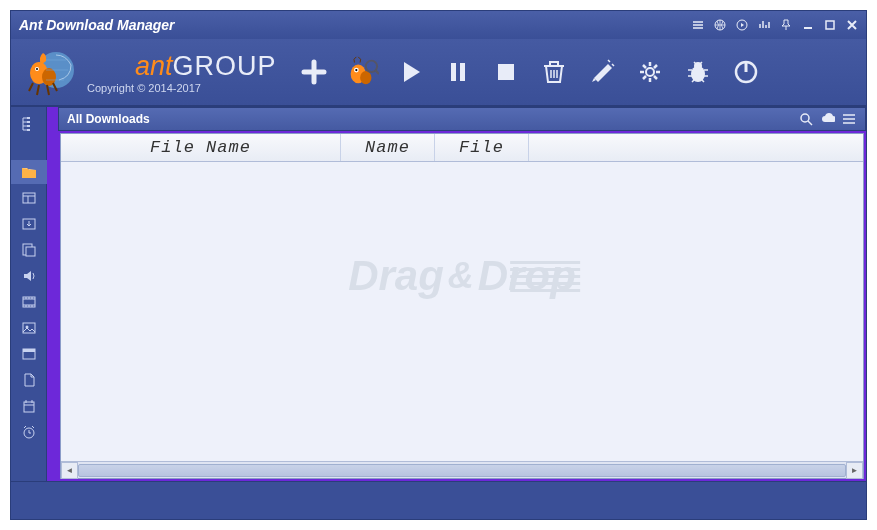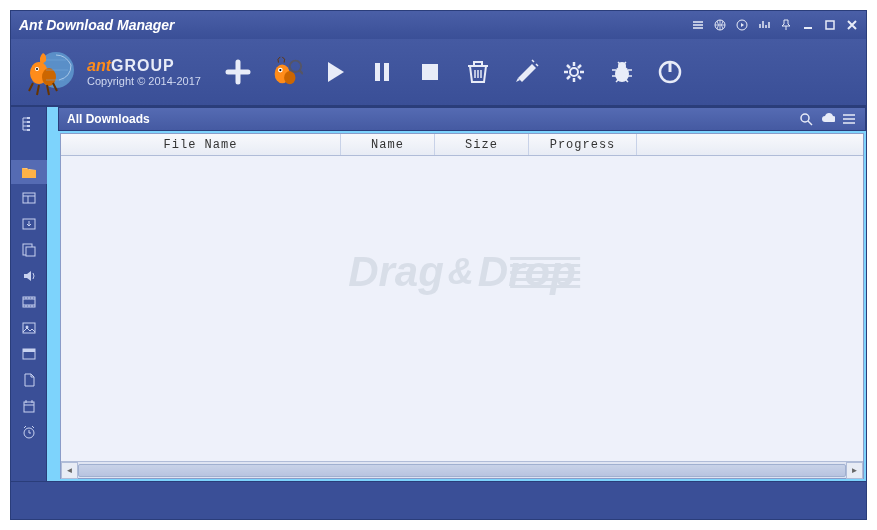--- a/index.html
+++ b/index.html
@@ -1,46 +1,46 @@
 <!DOCTYPE html>
 <html><head>
 <meta charset="utf-8">
 <style>
 * { margin: 0; padding: 0; box-sizing: border-box; font-family: Tahoma, Arial, sans-serif; }
 body { background: #fff; width: 877px; height: 530px; overflow: hidden; }
-.app { width: 857px; height: 510px; margin: 10px; border: 1px solid #2a3d7a; background: #7dd3fc; display: flex; flex-direction: column; }
+.app { width: 857px; height: 510px; margin: 10px; border: 1px solid #2a3d7a; background: #6d28d9; display: flex; flex-direction: column; }
 .titlebar { height: 28px; background: linear-gradient(#4a5fa7,#3a4f97); display: flex; align-items: center; padding: 0 8px; color: #fff; }
 .titlebar .title { font-size: 14px; font-weight: bold; font-style: italic; flex: 1; }
 .titlebar .tbicons { display: flex; gap: 10px; align-items: center; }
 .tbicon { width: 12px; height: 12px; cursor: pointer; color: #e8ecf8; }
 .toolbar { height: 68px; background: linear-gradient(#455aa2,#3a4f97); display: flex; align-items: center; padding: 0 10px; border-bottom: 2px solid #2a3d7a; }
 .logo-area { display: flex; align-items: center; gap: 6px; margin-right: 20px; }
 .ant-logo { width: 60px; height: 55px; }
 .brand { display: flex; flex-direction: column; justify-content: center; }
-.brand-main { font-size: 16px; font-weight: bold; }
+.brand-main { font-size: 27px; font-weight: normal; margin-left: 48px; }
 .brand-main .ant { color: #ff8c1a; font-style: italic; }
 .brand-main .group { color: #e8ecf8; letter-spacing: 1px; font-family: 'Arial Black', sans-serif; }
 .brand-copy { font-size: 11px; color: #d0d8f0; }
 .toolbtns { display: flex; align-items: center; gap: 14px; }
 .tbtn { width: 34px; height: 34px; cursor: pointer; display: flex; align-items: center; justify-content: center; color: #e8ecf8; }
 .tbtn svg { width: 28px; height: 28px; }
 .tbtn.ant-ico svg { width: 36px; height: 36px; }
 .body-area { flex: 1; display: flex; min-height: 0; gap: 11px; }
 .sidebar { width: 36px; background: #3a4f97; display: flex; flex-direction: column; border-right: 1px solid #2a3d7a; padding-top: 5px; gap: 2px; }
 .sb-item { width: 36px; height: 24px; display: flex; align-items: center; justify-content: center; cursor: pointer; color: #c8d2f0; }
 .sb-item.active { background: #556bb3; }
 .sb-item svg { width: 16px; height: 16px; }
 .sb-item.folder svg { fill: #ffb347; }
 .main { flex: 1; display: flex; flex-direction: column; min-height: 0; }
 .cat-header { height: 24px; background: linear-gradient(#556bb3,#455aa2); color: #fff; font-size: 12px; padding: 0 8px; display: flex; align-items: center; border: 1px solid #2a3d7a; }
 .cat-header .cat-title { flex: 1; font-weight: bold; }
 .cat-header .cat-icons { display: flex; gap: 8px; }
 .cat-icon { width: 14px; height: 14px; cursor: pointer; color: #e8ecf8; }
 .table-area { flex: 1; background: #eef1fa; display: flex; flex-direction: column; min-height: 0; border: 1px solid #8a9cc8; margin: 2px; }
-.thead { display: flex; height: 22px; background: linear-gradient(#f8f9fc,#e8ecf5); border-bottom: 1px solid #b0bcd8; font-size: 12px; color: #333; }
+.thead { display: flex; height: 28px; background: linear-gradient(#f8f9fc,#e8ecf5); border-bottom: 1px solid #b0bcd8; font-size: 17px; color: #333; font-style: italic; }
 .th { border-right: 1px solid #c8d2e8; display: flex; align-items: center; justify-content: center; font-family: 'Courier New', monospace; letter-spacing: 1px; cursor: pointer; }
 .th.fn { flex: 0 0 280px; }
 .th.st { flex: 0 0 94px; }
 .th.sz { flex: 0 0 94px; }
 .th.rd { flex: 0 0 94px; }
 .th.pg { flex: 0 0 108px; }
 .th.sp { flex: 0 0 108px; }
 .th.last { flex: 1; border-right: none; }
 .tbody { flex: 1; position: relative; overflow: hidden; }
 .watermark { position: absolute; top: 38%; left: 50%; transform: translate(-50%,-50%); font-size: 42px; font-weight: bold; font-style: italic; color: #d8dee8; user-select: none; display: flex; align-items: center; gap: 4px; }
@@ -275,22 +275,21 @@
               <circle cx="1" cy="7" r="1" fill="currentColor"></circle>
               <circle cx="1" cy="11" r="1" fill="currentColor"></circle>
             </svg>
         </div>
       </div>
 
       <div class="table-area">
         <div class="thead">
           <div class="th fn">File Name</div>
           <div class="th sz">Name</div>
-          <div class="th rd">Size</div>
-          <div class="th pg">Progress</div>
+          <div class="th rd">File</div>
           <div class="th last"></div>
         </div>
         <div class="tbody">
           <div class="watermark">
             <span>Drag</span>
               <span class="amp">&amp;</span>
               <span class="drop"><span>Drop</span><span class="stripes"></span></span>
           </div>
         </div>
         <div class="hscroll">

